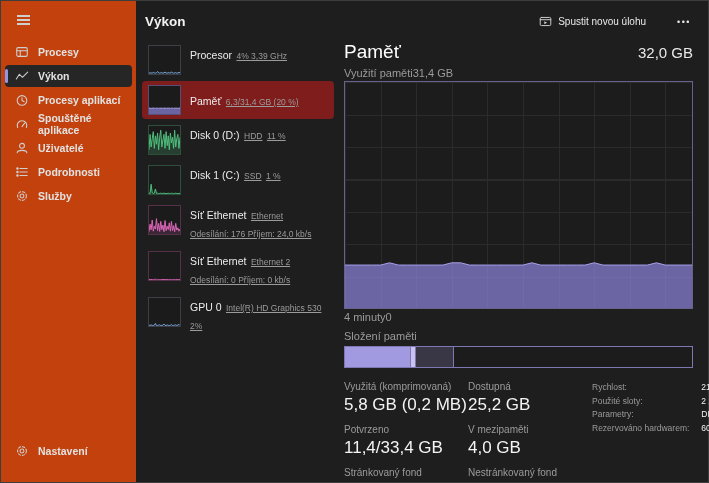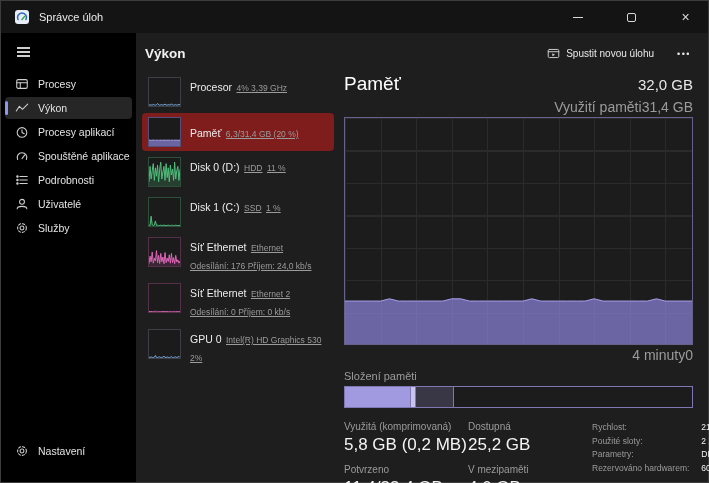--- a/index.html
+++ b/index.html
@@ -16,36 +16,36 @@
   .titlebar { height:32px; flex-shrink:0; background:#141414; display:flex; align-items:center; padding-left:13px; gap:9px; }
   .app-icon { width:16px; height:16px; display:flex; }
   .tb-title { font-size:11px; color:#ebebeb; }
   .tb-spacer { flex:1; }
   .winbtn { width:45px; height:32px; background:transparent; border:none; color:#d8d8d8; display:flex; align-items:center; justify-content:center; font-size:14px; cursor:default; }
   .glyph-min { width:10px; height:1px; background:#d8d8d8; display:block; }
   .glyph-max { width:9px; height:9px; border:1px solid #d8d8d8; border-radius:2px; display:block; }
 
   
   .main { flex:1; display:flex; min-height:0; }
-  .sidebar { width:135px; flex-shrink:0; background:#000000; position:relative; padding-top:2px; }
+  .sidebar { width:135px; flex-shrink:0; background:#c2410c; position:relative; padding-top:2px;font-weight:bold; }
   .menu-btn { margin:5px 0 9px 7px; width:30px; height:24px; background:none; border:none; display:flex; flex-direction:column; gap:2.5px; align-items:center; justify-content:center; }
   .menu-btn i { width:13px; height:1.4px; background:#cfcfcf; display:block; }
   .nav { display:flex; flex-direction:column; gap:2px; padding:0 4px; }
   .nav-item { position:relative; height:22px; display:flex; align-items:center; gap:9px; padding-left:10px; border-radius:4px; color:#e3e3e3; font-size:10.5px; cursor:default; }
   .nav-item.selected { background:#262626; }
   .accent-pill { position:absolute; left:0; top:4px; height:14px; width:3px; border-radius:2px; }
   .nav-icon { width:14px; height:14px; display:flex; flex-shrink:0; }
   .ic { stroke:#cfcfcf; fill:none; stroke-width:1.2; stroke-linecap:round; stroke-linejoin:round; }
   .sidebar-bottom { position:absolute; bottom:20px; left:4px; right:4px; }
 
   
   .content { flex:1; background:#1e1e1e; display:flex; flex-direction:column; min-width:0; }
   .content-header { height:33px; flex-shrink:0; display:flex; align-items:center; padding:8px 10px 0 9px; }
   .page-title { font-size:13.5px; font-weight:700; color:#f2f2f2; }
-  .header-actions { margin-left:auto; display:flex; align-items:center; gap:8px; }
+  .header-actions { margin-left:auto; display:flex; align-items:center; gap:16px; }
   .run-task { display:flex; align-items:center; gap:6px; background:transparent; border:none; color:#e8e8e8; font-size:10px; padding:4px 8px; border-radius:4px; }
   .more-btn { background:none; border:none; color:#e8e8e8; font-size:9px; letter-spacing:1.5px; padding:4px 7px; }
 
   .content-body { flex:1; display:flex; min-height:0; padding:7px 0 0 6px; }
 
   
   .perf-list { width:192px; flex-shrink:0; display:flex; flex-direction:column; gap:2px; }
   .perf-item { display:flex; gap:9px; padding:4px 6px; border-radius:4px; align-items:flex-start; cursor:default; }
   .perf-item.selected { background:#7f1d1d;align-items:center; }
   .thumb { width:33px; height:30px; border:1px solid #3e3e46; background:#1b1b1b; flex-shrink:0; overflow:hidden; }
@@ -54,21 +54,21 @@
   .thumb-net { border-color:#553048; }
   .perf-text { min-width:0; }
   .perf-name { font-size:10.5px; color:#ededed; line-height:1.25; white-space:nowrap; }
   .perf-sub { font-size:8.5px; color:#9b9b9b; line-height:1.35; white-space:nowrap;text-decoration:underline; }
 
   
   .detail { flex:1; padding:0 15px 0 10px; min-width:0; }
   .detail-header { display:flex; align-items:flex-end; }
   .detail-title { font-size:19px; font-weight:400; color:#fff; }
   .detail-total { margin-left:auto; font-size:15px; color:#e8e8e8; padding-bottom:2px; }
-  .scale-row, .axis-row { display:flex; justify-content:flex-end; font-size:14px; color:#9b9b9b; }
+  .scale-row, .axis-row { display:flex; justify-content:flex-start; font-size:11px; color:#9b9b9b; }
   .scale-row { margin-top:4px; }
   .chart { height:228px; margin-top:2px; border:1px solid #67628c; background-color:#1c1c1c; position:relative;
     background-image:
       repeating-linear-gradient(to right, #2b2b2b 0, #2b2b2b 1px, transparent 1px, transparent 35.6px),
       repeating-linear-gradient(to bottom, #2b2b2b 0, #2b2b2b 1px, transparent 1px, transparent 32.5px);
   }
   .chart-spark { position:absolute; inset:0; }
   .axis-row { margin-top:2px; }
   .comp-label { font-size:11px; color:#9b9b9b; margin-top:7px; }
   .comp-bar { height:22px; border:1px solid #7d77b2; display:flex; margin-top:4px; background:#1c1c1c; }
@@ -83,38 +83,20 @@
   .stat-value { font-size:17px; color:#f4f4f4; display:block; margin-top:3px; white-space:nowrap; }
   .hw-grid { display:grid; grid-template-columns:auto auto; column-gap:12px; row-gap:3.5px; align-content:start; font-size:8.5px; margin-top:1px; }
   .hw-label { color:#9b9b9b; white-space:nowrap; }
   .hw-value { color:#f4f4f4; white-space:nowrap; }
 </style>
 </head>
 <body>
 
 <div class="window">
 
-  <header class="titlebar">
-    <span class="app-icon">
-      <svg viewBox="0 0 16 16" width="16" height="16">
-        <rect x="1" y="1" width="14" height="14" rx="3" fill="#e8eef7"></rect>
-        <path d="M4,10.5 A4.5,4.5 0 1 1 12,10.5" stroke="#2f66c4" stroke-width="1.6" fill="none" stroke-linecap="round"></path>
-        <line x1="8" y1="10.5" x2="10.6" y2="7.4" stroke="#35a24c" stroke-width="1.4" stroke-linecap="round"></line>
-      </svg>
-    </span>
-    <span class="tb-title">Správce úloh</span>
-    <span class="tb-spacer"></span>
-    <button class="winbtn">
-        <span class="glyph-min"></span>
-      </button>
-    <button class="winbtn">
-        <span class="glyph-max"></span>
-      </button>
-    <button class="winbtn">×</button>
-  </header>
 
   <div class="main">
 
     <aside class="sidebar">
       <button class="menu-btn">
         <i></i>
           <i></i>
           <i></i>
       </button>
       <nav class="nav">
@@ -151,38 +133,38 @@
             <svg class="ic" viewBox="0 0 16 16">
                 <path d="M3,12 A5.5,5.5 0 1 1 13,12"></path>
                 <line x1="8" y1="11" x2="11" y2="7"></line>
               </svg>
           </span>
           <span class="nav-label">Spouštěné aplikace</span>
         </div>
         <div class="nav-item">
           <span class="nav-icon">
             <svg class="ic" viewBox="0 0 16 16">
+                <circle cx="8" cy="5.5" r="2.8"></circle>
+                <path d="M2.5,13.5 C2.5,9.8 13.5,9.8 13.5,13.5"></path>
+              </svg>
+          </span>
+          <span class="nav-label">Uživatelé</span>
+        </div>
+        <div class="nav-item">
+          <span class="nav-icon">
+            <svg class="ic" viewBox="0 0 16 16">
                 <line x1="5.5" y1="4" x2="14" y2="4"></line>
                 <line x1="5.5" y1="8" x2="14" y2="8"></line>
                 <line x1="5.5" y1="12" x2="14" y2="12"></line>
                 <circle cx="2.8" cy="4" r="0.8" fill="#cfcfcf"></circle>
                 <circle cx="2.8" cy="8" r="0.8" fill="#cfcfcf"></circle>
                 <circle cx="2.8" cy="12" r="0.8" fill="#cfcfcf"></circle>
               </svg>
           </span>
           <span class="nav-label">Podrobnosti</span>
-        </div>
-        <div class="nav-item">
-          <span class="nav-icon">
-            <svg class="ic" viewBox="0 0 16 16">
-                <circle cx="8" cy="5.5" r="2.8"></circle>
-                <path d="M2.5,13.5 C2.5,9.8 13.5,9.8 13.5,13.5"></path>
-              </svg>
-          </span>
-          <span class="nav-label">Uživatelé</span>
         </div>
         <div class="nav-item">
           <span class="nav-icon">
             <svg class="ic" viewBox="0 0 16 16">
                 <circle cx="8" cy="8" r="2.2"></circle>
                 <circle cx="8" cy="8" r="5" stroke-dasharray="2.6,2.1"></circle>
               </svg>
           </span>
           <span class="nav-label">Služby</span>
         </div>

